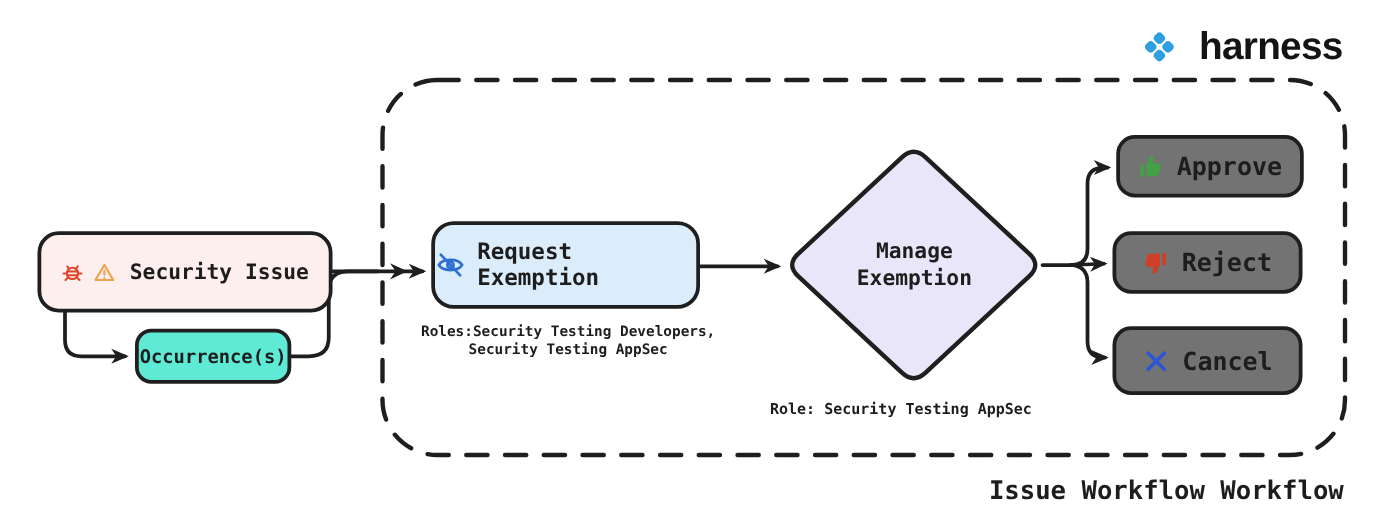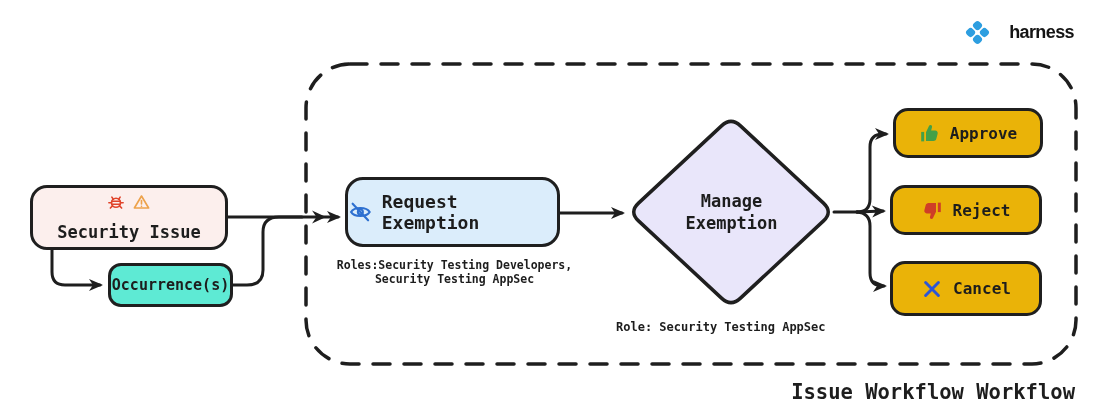--- a/index.html
+++ b/index.html
@@ -7,48 +7,48 @@
     position:relative; width:1103px; height:418px; background:#ffffff;
     font-family:"DejaVu Sans Mono","Liberation Mono",monospace; color:#1d1d1d;
     overflow:hidden;
   }
   .connectors { position:absolute; left:0; top:0; }
 
   .node {
     position:absolute; box-sizing:border-box; border:3px solid #1f1f1f;
     display:flex; align-items:center; justify-content:center; font-weight:700;
   }
-  .security  { left:30px;  top:185px; width:198px; height:65px; border-radius:17px; background:#fcefed; flex-direction:column; gap:11px; font-size:17px; }
+  .security  { left:30px;  top:185px; width:236px; height:65px; border-radius:17px; background:#fcefed; flex-direction:row; gap:11px; font-size:17px; }
   .security .icons { display:flex; gap:7px; align-items:center; }
   .occurrence{ left:108px; top:263px; width:125px; height:44px; border-radius:13px; background:#5eead4; font-size:15px; }
   .request   { left:345px; top:177px; width:215px; height:70px; border-radius:18px; background:#dbedfb; gap:9px; font-size:18px; }
 
   .diamond-label {
     position:absolute; left:666px; top:190px; width:131px; text-align:center;
     font-weight:700; font-size:17px; line-height:22px;
   }
   .caption { position:absolute; font-weight:700; }
   .roles    { left:332px; top:258px; width:245px; text-align:center; font-size:11.5px; line-height:14px; }
   .rolecap  { left:616px; top:320px; width:232px; text-align:left; font-size:12px; }
   .workflow { right:28px; top:380px; font-size:20.5px; }
 
   .btn {
     position:absolute; box-sizing:border-box; width:152px; height:50px;
-    border:3px solid #1f1f1f; border-radius:15px; background:#eab308;
+    border:3px solid #1f1f1f; border-radius:15px; background:#737373;
     display:flex; align-items:center; justify-content:center; gap:10px;
-    font-weight:700; font-size:16px;
+    font-weight:700; font-size:20px;
   }
   .approve { left:893px; top:108px; width:150px; }
   .reject  { left:890px; top:185px; }
   .cancel  { left:890px; top:261px; height:55px; }
 
   .logo {
     position:absolute; top:19px; right:29px; display:flex; align-items:center; gap:18px;
     font-family:"Liberation Sans","DejaVu Sans",sans-serif; font-weight:700;
-    font-size:18px; letter-spacing:-0.6px; color:#141414;
+    font-size:31px; letter-spacing:-0.6px; color:#141414;
   }
 </style>
 </head>
 <body>
 
 <div class="stage">
 
   <svg class="connectors" width="1103" height="418" viewBox="0 0 1103 418">
     <defs>
       <marker id="ah" markerUnits="userSpaceOnUse" markerWidth="16" markerHeight="14" refX="12" refY="7" orient="auto">

